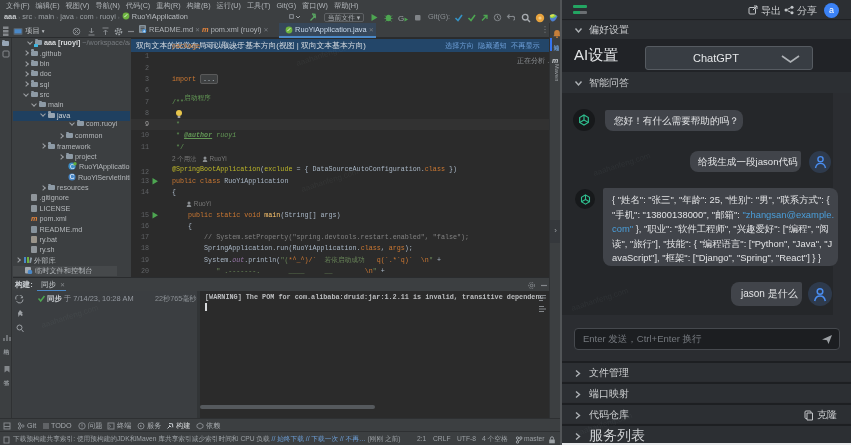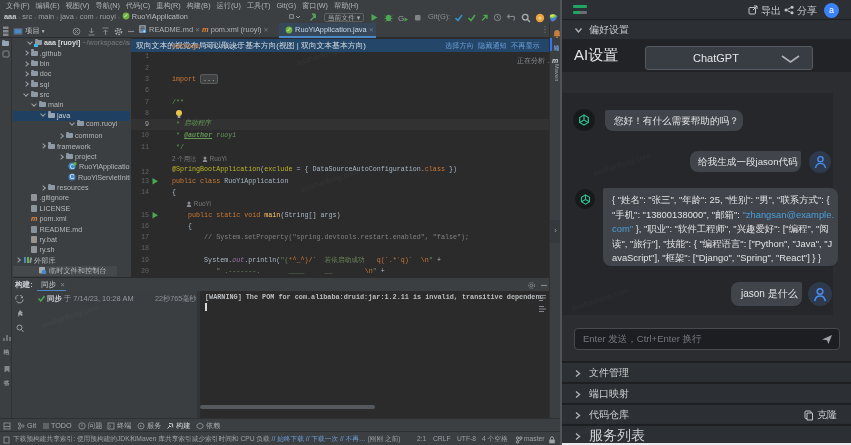--- a/index.html
+++ b/index.html
@@ -202,21 +202,21 @@
 <div class="trow" style="top:165.8px;padding-left:18px"><span class="fi"></span>LICENSE</div>
 <div class="trow" style="top:176.1px;padding-left:18px"><span style="color:#e8863c;font-weight:bold;font-style:italic;margin-right:2px">m</span>pom.xml</div>
 <div class="trow" style="top:186.5px;padding-left:18px"><span class="fi" style="background:#87939c"></span>README.md</div>
 <div class="trow" style="top:196.8px;padding-left:18px"><span class="fi" style="background:#9a948a"></span>ry.bat</div>
 <div class="trow" style="top:207.1px;padding-left:18px"><span class="fi" style="background:#8f959a"></span>ry.sh</div>
 <div class="trow" style="top:217.5px;padding-left:3px"><span class="cv cvr"></span><svg width="9" height="8" style="vertical-align:-1px;margin-right:2px">
           <rect x="1" y="1" width="2" height="6" fill="#4a88c7"></rect>
           <rect x="4" y="1" width="2" height="6" fill="#6db33f"></rect>
           <rect x="6.8" y="1.5" width="1.8" height="5.5" fill="#8d9aa5" transform="rotate(12 7.7 4)"></rect>
         </svg>外部库</div>
-<div class="trow" style="top:227.8px;padding-left:25px;background:#46494b;width:104px"><svg width="9" height="8" style="vertical-align:-1px;margin-right:2px">
+<div class="trow" style="top:227.8px;padding-left:11px;background:#46494b;width:104px"><svg width="9" height="8" style="vertical-align:-1px;margin-right:2px">
           <rect x="1" y="1" width="6" height="6.5" rx="1" fill="#a3aab0"></rect>
           <circle cx="6" cy="6" r="2.3" fill="#4a88c7"></circle>
         </svg>临时文件和控制台</div>
 </div>
 <div class="ab" id="editor">
  <div class="cl" style="top:81.1px"></div>
  <div id="banner"><span style="margin-left:5px;font-size:7.8px">双向文本的视觉布局可以取决于基本方向(视图 | 双向文本基本方向)</span>
   <span class="lnk ab" style="left:314px">选择方向</span><span class="lnk ab" style="left:347px">隐藏通知</span><span class="lnk ab" style="left:380px">不再显示</span>
  </div>
  <div class="ab nw" style="left:386px;top:17.5px;font-size:7px;color:#8a8e92">正在分析 …</div>
@@ -244,38 +244,39 @@
  <svg class="ab" style="left:20px;top:172.9px" width="8" height="8">
         <path d="M1.5 1l5.5 3.2-5.5 3.2z" fill="#4da651"></path>
       </svg>
  <div class="code" style="left:41px;top:3px"><span class="kw">package</span> com.ruoyi;</div>
  <div class="code" style="left:41px;top:35.9px"><span class="kw">import</span> <span style="background:#3e4041;border:1px solid #5a5a5a;border-radius:2px;padding:0 2px;color:#b8c4ce">...</span></div>
  <div class="code doc" style="left:41px;top:58.5px">/**</div>
  <svg class="ab" style="left:44px;top:70.5px" width="8" height="10">
         <circle cx="4" cy="4" r="3" fill="#e8c64c"></circle>
         <rect x="2.7" y="7" width="2.6" height="2" fill="#a0a0a0"></rect>
       </svg>
- <div class="code doc" style="left:41px;top:80px;font-style:italic"><span style="visibility:hidden"> * </span>启动程序</div>
+ <div class="code doc" style="left:41px;top:55px;"><span style="visibility:hidden"> * </span>启动程序</div>
  <div class="code doc" style="left:41px;top:81.1px"> *</div>
  <div class="code doc" style="left:41px;top:92.4px"> * <span style="text-decoration:underline;font-weight:bold;font-style:italic">@author</span> <span style="font-style:italic">ruoyi</span></div>
  <div class="code doc" style="left:41px;top:103.7px"> */</div>
  <div class="code inl" style="left:41px;top:115px">2 个用法&nbsp;&nbsp;&nbsp;<svg width="6" height="6" style="vertical-align:-0.5px">
           <circle cx="3" cy="2" r="1.5" fill="#8a8e92"></circle>
           <path d="M.7 6c.3-1.6 1.2-2.4 2.3-2.4s2 .8 2.3 2.4z" fill="#8a8e92"></path>
         </svg> RuoYi</div>
  <div class="code" style="left:41px;top:126.3px"><span class="ann">@SpringBootApplication</span>(<span class="ann">exclude</span> = { DataSourceAutoConfiguration.<span class="kw">class</span> })</div>
  <div class="code" style="left:41px;top:137.6px"><span class="kw">public class</span> RuoYiApplication</div>
  <div class="code" style="left:41px;top:148.9px">{</div>
  <div class="code inl" style="left:55px;top:160.2px"><svg width="6" height="6" style="vertical-align:-0.5px">
           <circle cx="3" cy="2" r="1.5" fill="#8a8e92"></circle>
           <path d="M.7 6c.3-1.6 1.2-2.4 2.3-2.4s2 .8 2.3 2.4z" fill="#8a8e92"></path>
         </svg> RuoYi</div>
  <div class="code" style="left:41px;top:171.5px">    <span class="kw">public static void</span> <span class="fn">main</span>(String[] args)</div>
  <div class="code" style="left:41px;top:182.8px">    {</div>
  <div class="code cmt" style="left:41px;top:194.1px">        // System.setProperty("spring.devtools.restart.enabled", "false");</div>
+ <div class="code" style="left:41px;top:205.4px">        SpringApplication.run(RuoYiApplication.<span class="kw">class</span>, <span class="kw">args</span>);</div>
  <div class="code" style="left:41px;top:216.7px">        System.<span class="fld">out</span>.println(<span class="str">"(</span><span class="kw">*^_^)/´</span><span class="str">  若依启动成功   </span><span class="kw">q(´.*´q)´</span><span class="str">  </span><span class="kw">\n</span><span class="str">"</span> +</div>
  <div class="code" style="left:41px;top:228px">           <span class="str">" .-------.       ____     __        </span><span class="kw">\n</span><span class="str">"</span> +</div>
 </div>
 <div class="ab" id="rightstrip">
  <svg class="ab" style="left:2.5px;top:6px" width="8" height="9">
         <path d="M4 1c1.8 0 2.8 1.2 2.8 2.8V6l.9 1.2H.3L1.2 6V3.8C1.2 2.2 2.2 1 4 1z" fill="#c77f3a"></path>
         <rect x="3" y="7.6" width="2" height="1.2" fill="#c77f3a"></rect>
       </svg>
  <div class="vtxt" style="left:2.5px;top:17px;color:#6d9fd8">通知</div>
  <div class="ab" style="left:0;top:15px;width:2px;height:13px;background:#3574f0"></div>
@@ -416,20 +417,23 @@
  <div class="ab" style="left:0;top:39px;width:289px;height:33px;background:#212327">
   <span class="ab nw" style="left:12px;top:7px;font-size:15px;color:#e3e5e7">AI设置</span>
   <div class="ab" style="left:83px;top:7px;width:168px;height:24px;background:#383d43;border:1px solid #565b61;border-radius:3px">
    <span class="ab nw" style="left:0;top:0;width:140px;text-align:center;font-size:11px;color:#e6e8ea;line-height:23px">ChatGPT</span>
    <svg class="ab" style="left:134px;top:7px" width="21" height="11">
             <path d="M2 2l8.5 6L19 2" stroke="#aeb2b6" stroke-width="1.6" fill="none"></path>
           </svg>
   </div>
  </div>
 
+ <div class="phead" style="top:72px;height:21px;line-height:21px"><svg style="margin-left:12px;margin-right:6px;vertical-align:-1px" width="9" height="7">
+          <path d="M1.5 1.5L4.5 5 7.5 1.5" stroke="#aeb2b6" stroke-width="1.4" fill="none"></path>
+        </svg><span>智能问答</span></div>
 
  <div class="ab" style="left:0;top:93px;width:271px;height:222px;background:#25272a">
   <div class="ab" style="left:11px;top:16px;width:22px;height:22px;border-radius:50%;background:#17191b">
    <svg style="position:absolute;left:4px;top:4px" width="14" height="14" viewBox="0 0 24 24">
             <g stroke="#2fbf8f" stroke-width="2" fill="none">
               <path d="M12 3.5l7.4 4.25v8.5L12 20.5l-7.4-4.25v-8.5z"></path>
               <path d="M12 3.5v8.5m0 0l7.4 4.25M12 12l-7.4 4.25"></path>
             </g>
           </svg>
   </div>

